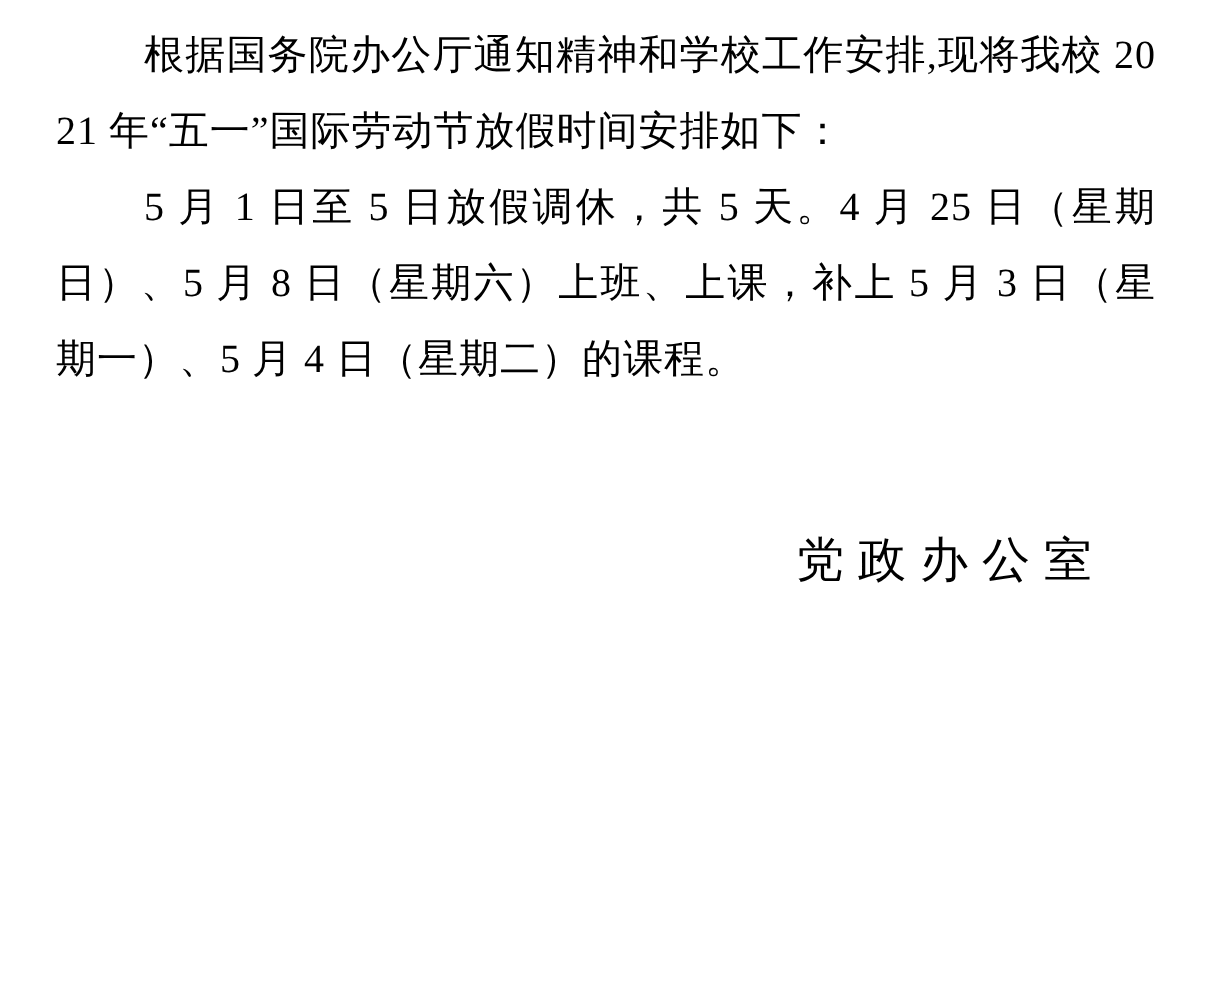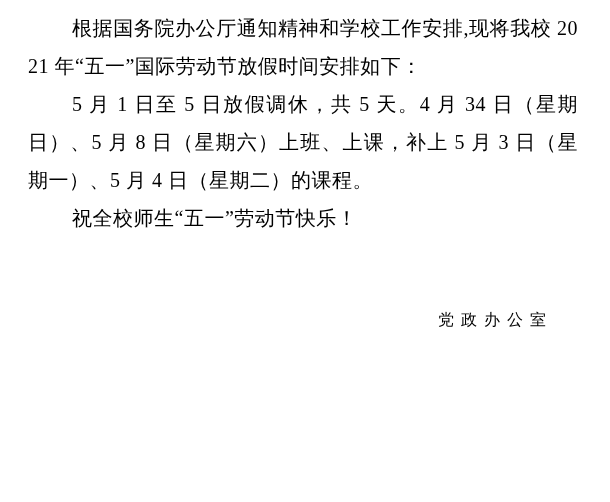--- a/index.html
+++ b/index.html
@@ -30,35 +30,34 @@
     letter-spacing: 0.5px;
     word-break: break-all;
   }
   .closing {
     margin-top: 60px;
     text-align: right;
     padding-right: 25px;
   }
   .closing p {
     margin: 0;
-    font-size: 16px;
+    font-size: 24px;
     line-height: 45px;
   }
   .signature {
     letter-spacing: 7px;
   }
   .date {
     letter-spacing: 2px;
   }
 </style>
 </head>
 <body>
 
 <div class="page">
   <div class="body-text">
     <p>根据国务院办公厅通知精神和学校工作安排,现将我校 2021 年“五一”国际劳动节放假时间安排如下：</p>
-    <p>5 月 1 日至 5 日放假调休，共 5 天。4 月 34 日（星期日）、5 月 8 日（星期六）上班、上课，补上 5 月 3 日（星期一）、5 月 4 日（星期二）的课程。</p>
-    <p>祝全校师生“五一”劳动节快乐！</p>
+    <p>5 月 1 日至 5 日放假调休，共 5 天。4 月 25 日（星期日）、5 月 8 日（星期六）上班、上课，补上 5 月 3 日（星期一）、5 月 4 日（星期二）的课程。</p>
   </div>
   <div class="closing">
     <p class="signature">党政办公室</p>
   </div>
 </div>
 
 </body></html>

